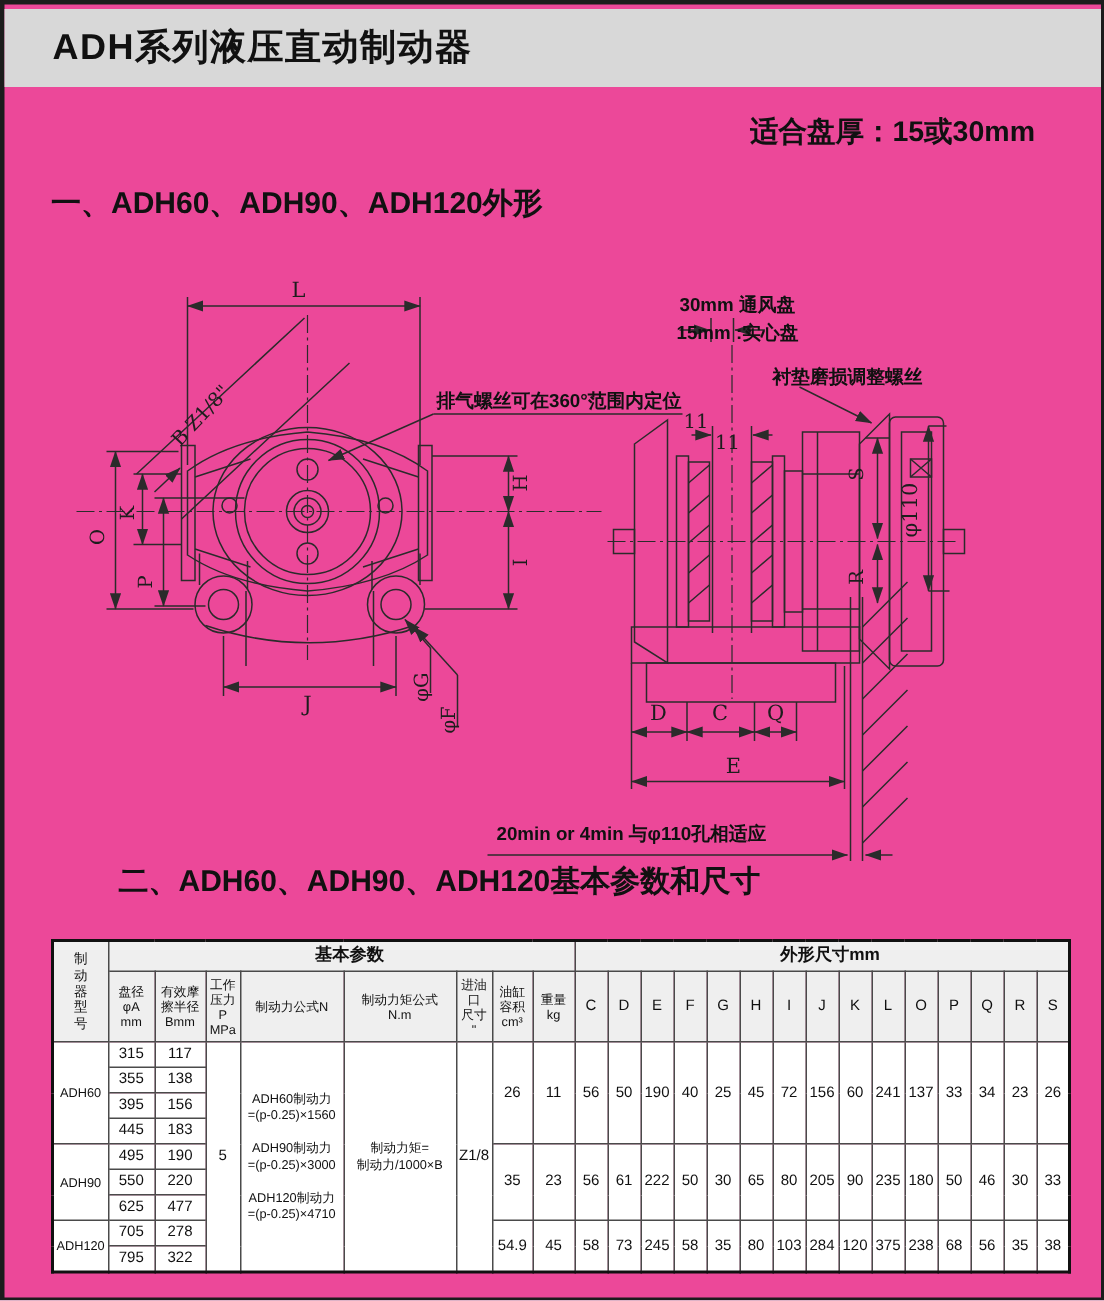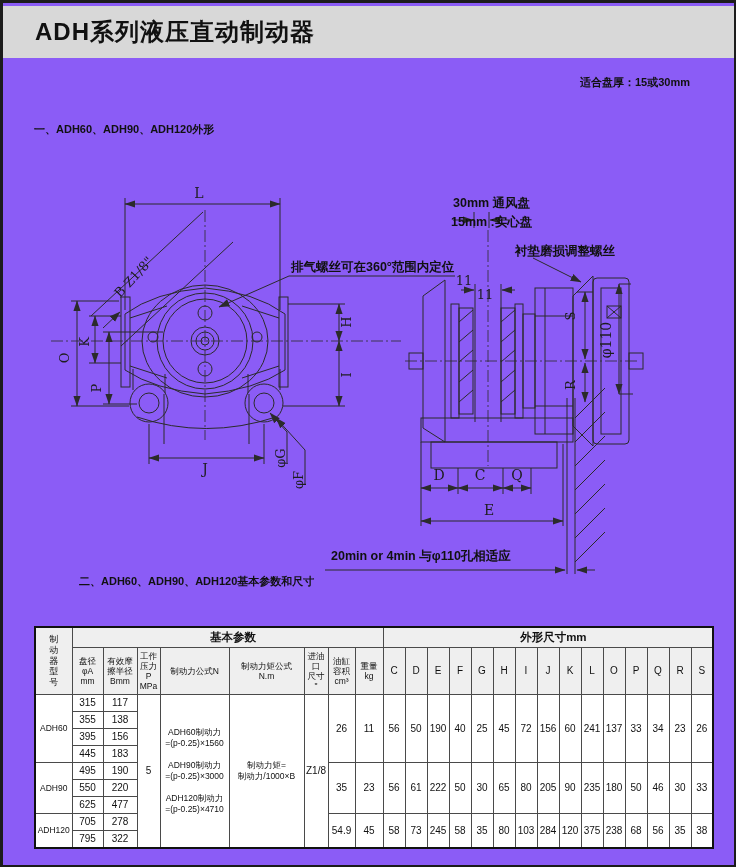--- a/index.html
+++ b/index.html
@@ -1,23 +1,23 @@
 <!DOCTYPE html>
 <html><head>
 <meta charset="utf-8">
 <style>
   html,body{margin:0;padding:0;background:#fff;}
   .canvas{position:relative;width:736px;height:867px;background:#fff;overflow:hidden;
           font-family:"Liberation Sans",sans-serif;color:#111;}
   .page{position:absolute;left:0;top:0;width:736px;height:867px;box-sizing:border-box;
-        border:solid #1c1c1c;border-width:3px 2px 2px 3px;background:#8b5cf6;}
+        border:solid #1c1c1c;border-width:3px 2px 2px 3px;background:#ec4899;}
   .titlebar{position:absolute;left:0;top:3px;right:0;height:52px;background:#d8d8d8;}
   .titlebar span{display:block;margin-left:32px;line-height:52px;font-size:24px;font-weight:700;letter-spacing:1px;}
-  .subtitle{position:absolute;top:72px;right:44px;font-size:11px;font-weight:700;}
-  .sec-heading{position:absolute;left:31px;font-size:11px;font-weight:700;}
+  .subtitle{position:absolute;top:72px;right:44px;font-size:19px;font-weight:700;}
+  .sec-heading{position:absolute;left:31px;font-size:20px;font-weight:700;}
   .sec1{top:119px;}
   .sec2{top:571px;margin-left:45px;}
   svg.drawing{position:absolute;left:30px;top:163px;}
   svg .cl{stroke-dasharray:12 3 2 3;stroke-width:0.8;}
   svg text{stroke:none;}
   svg .dim{font-family:"DejaVu Serif",serif;font-size:13px;fill:#1d1d1d;}
   svg .dimbig{font-family:"DejaVu Serif",serif;font-size:14px;fill:#1d1d1d;}
   svg .cn{font-family:"Liberation Sans",sans-serif;font-size:12.5px;font-weight:600;fill:#111;}
   table.params{position:absolute;left:31px;top:623px;width:678px;border-collapse:collapse;
                table-layout:fixed;border:2px solid #111;}

